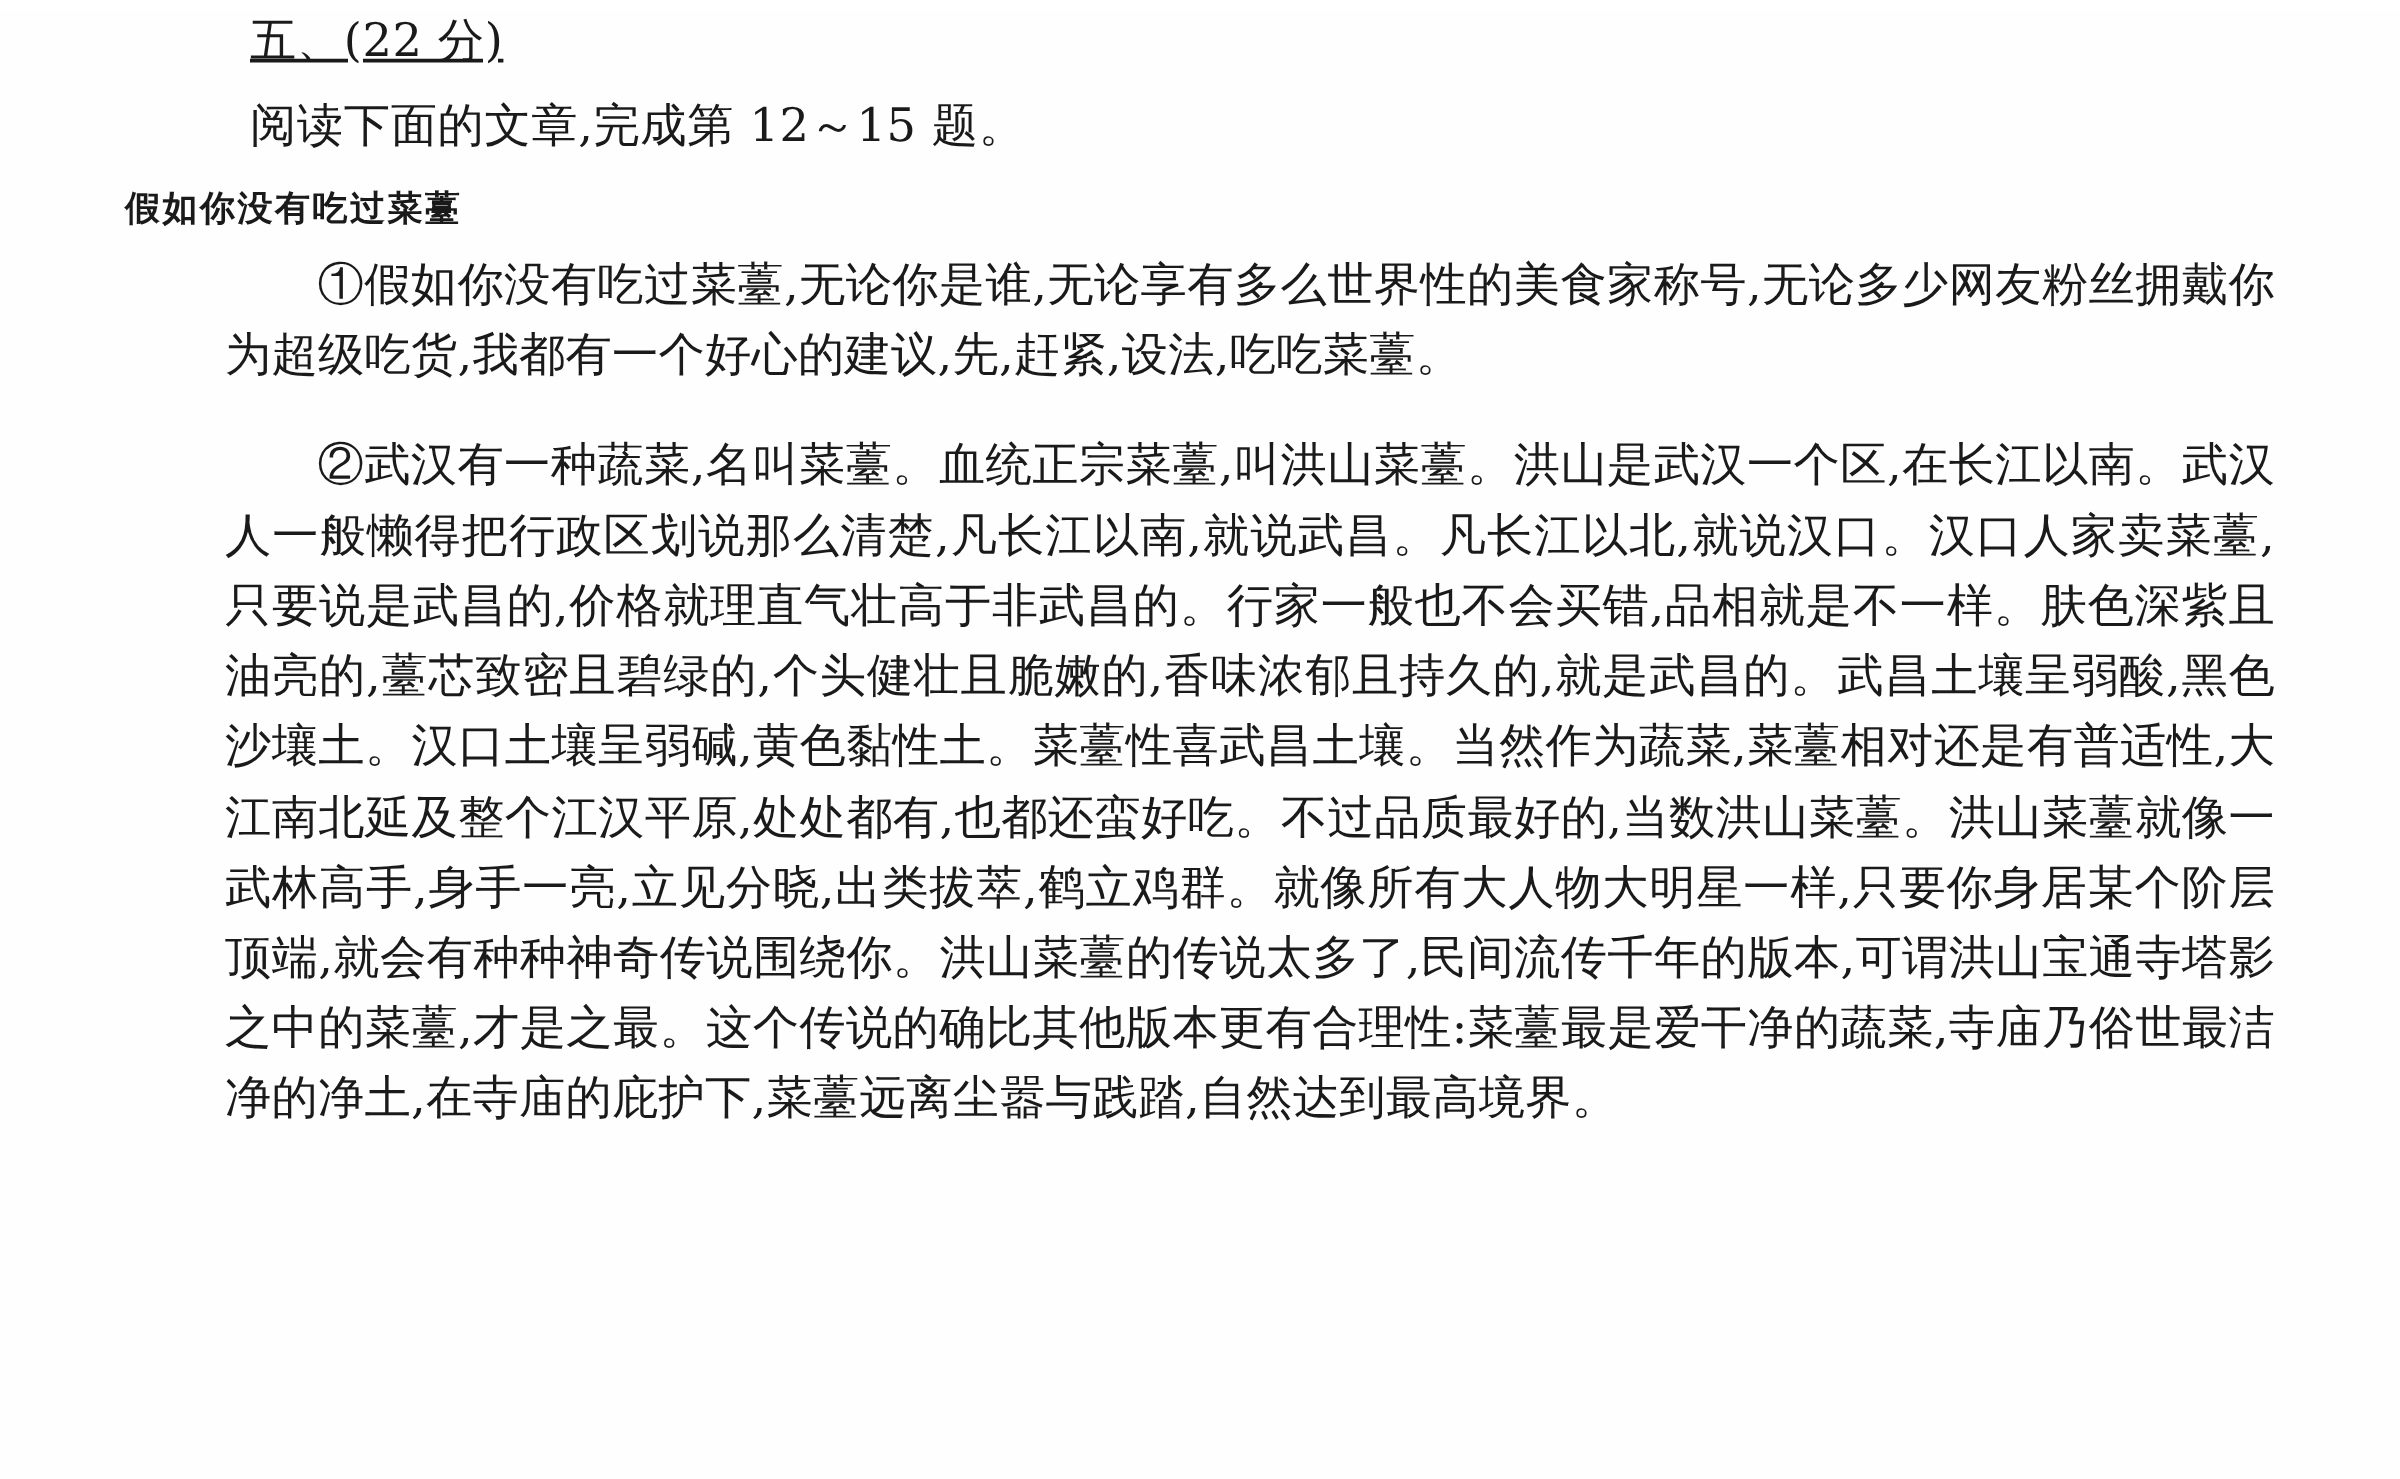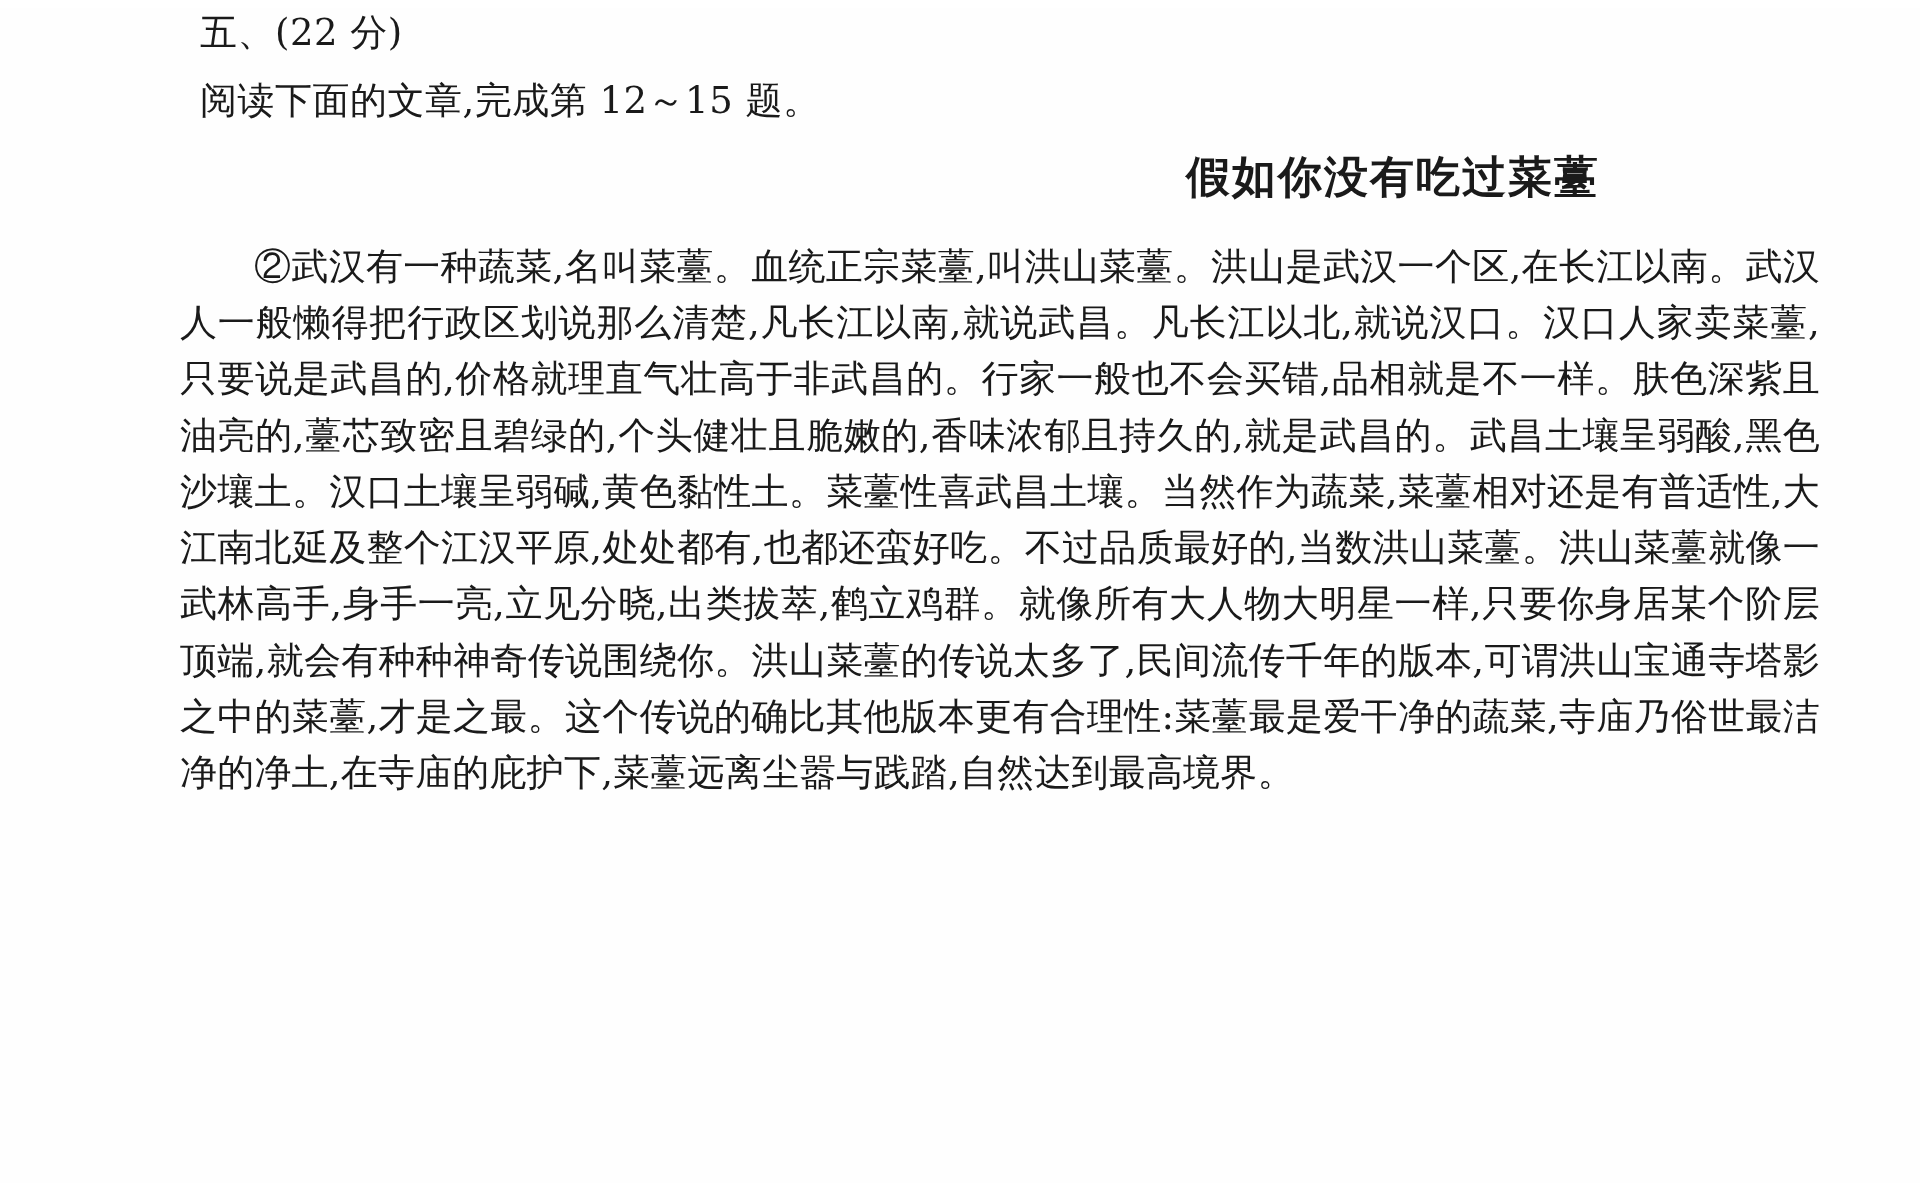--- a/index.html
+++ b/index.html
@@ -21,32 +21,33 @@
     box-sizing: border-box;
     padding: 0 80px 0 100px;
     background: #fefefe;
   }
   .section-head {
     font-size: 37px;
     line-height: 1.35;
     letter-spacing: 0.5px;
     margin: 8px 0 0 100px;
     white-space: nowrap;
+    text-decoration: underline;
   }
   .instruction {
     font-size: 37px;
     line-height: 1.35;
     letter-spacing: 0.5px;
     margin: 18px 0 0 100px;
     white-space: nowrap;
   }
   .article-title {
-    font-size: 44px;
+    font-size: 28px;
     font-weight: bold;
-    text-align: right;
+    text-align: left;
     letter-spacing: 2px;
     margin: 22px 0 10px 0;
     padding-right: 240px;
   }
   .para {
     font-size: 37px;
     line-height: 1.52;
     letter-spacing: 0.2px;
     text-align: justify;
     text-align-last: left;
@@ -59,14 +60,15 @@
     margin-top: 32px;
   }
 </style>
 </head>
 <body>
 
 <div class="page">
   <div class="section-head">五、(22 分)</div>
   <div class="instruction">阅读下面的文章,完成第 12～15 题。</div>
   <div class="article-title">假如你没有吃过菜薹</div>
+  <div class="para p1">①假如你没有吃过菜薹,无论你是谁,无论享有多么世界性的美食家称号,无论多少网友粉丝拥戴你为超级吃货,我都有一个好心的建议,先,赶紧,设法,吃吃菜薹。</div>
   <div class="para p2">②武汉有一种蔬菜,名叫菜薹。血统正宗菜薹,叫洪山菜薹。洪山是武汉一个区,在长江以南。武汉人一般懒得把行政区划说那么清楚,凡长江以南,就说武昌。凡长江以北,就说汉口。汉口人家卖菜薹,只要说是武昌的,价格就理直气壮高于非武昌的。行家一般也不会买错,品相就是不一样。肤色深紫且油亮的,薹芯致密且碧绿的,个头健壮且脆嫩的,香味浓郁且持久的,就是武昌的。武昌土壤呈弱酸,黑色沙壤土。汉口土壤呈弱碱,黄色黏性土。菜薹性喜武昌土壤。当然作为蔬菜,菜薹相对还是有普适性,大江南北延及整个江汉平原,处处都有,也都还蛮好吃。不过品质最好的,当数洪山菜薹。洪山菜薹就像一武林高手,身手一亮,立见分晓,出类拔萃,鹤立鸡群。就像所有大人物大明星一样,只要你身居某个阶层顶端,就会有种种神奇传说围绕你。洪山菜薹的传说太多了,民间流传千年的版本,可谓洪山宝通寺塔影之中的菜薹,才是之最。这个传说的确比其他版本更有合理性:菜薹最是爱干净的蔬菜,寺庙乃俗世最洁净的净土,在寺庙的庇护下,菜薹远离尘嚣与践踏,自然达到最高境界。</div>
 </div>
 
 </body></html>

